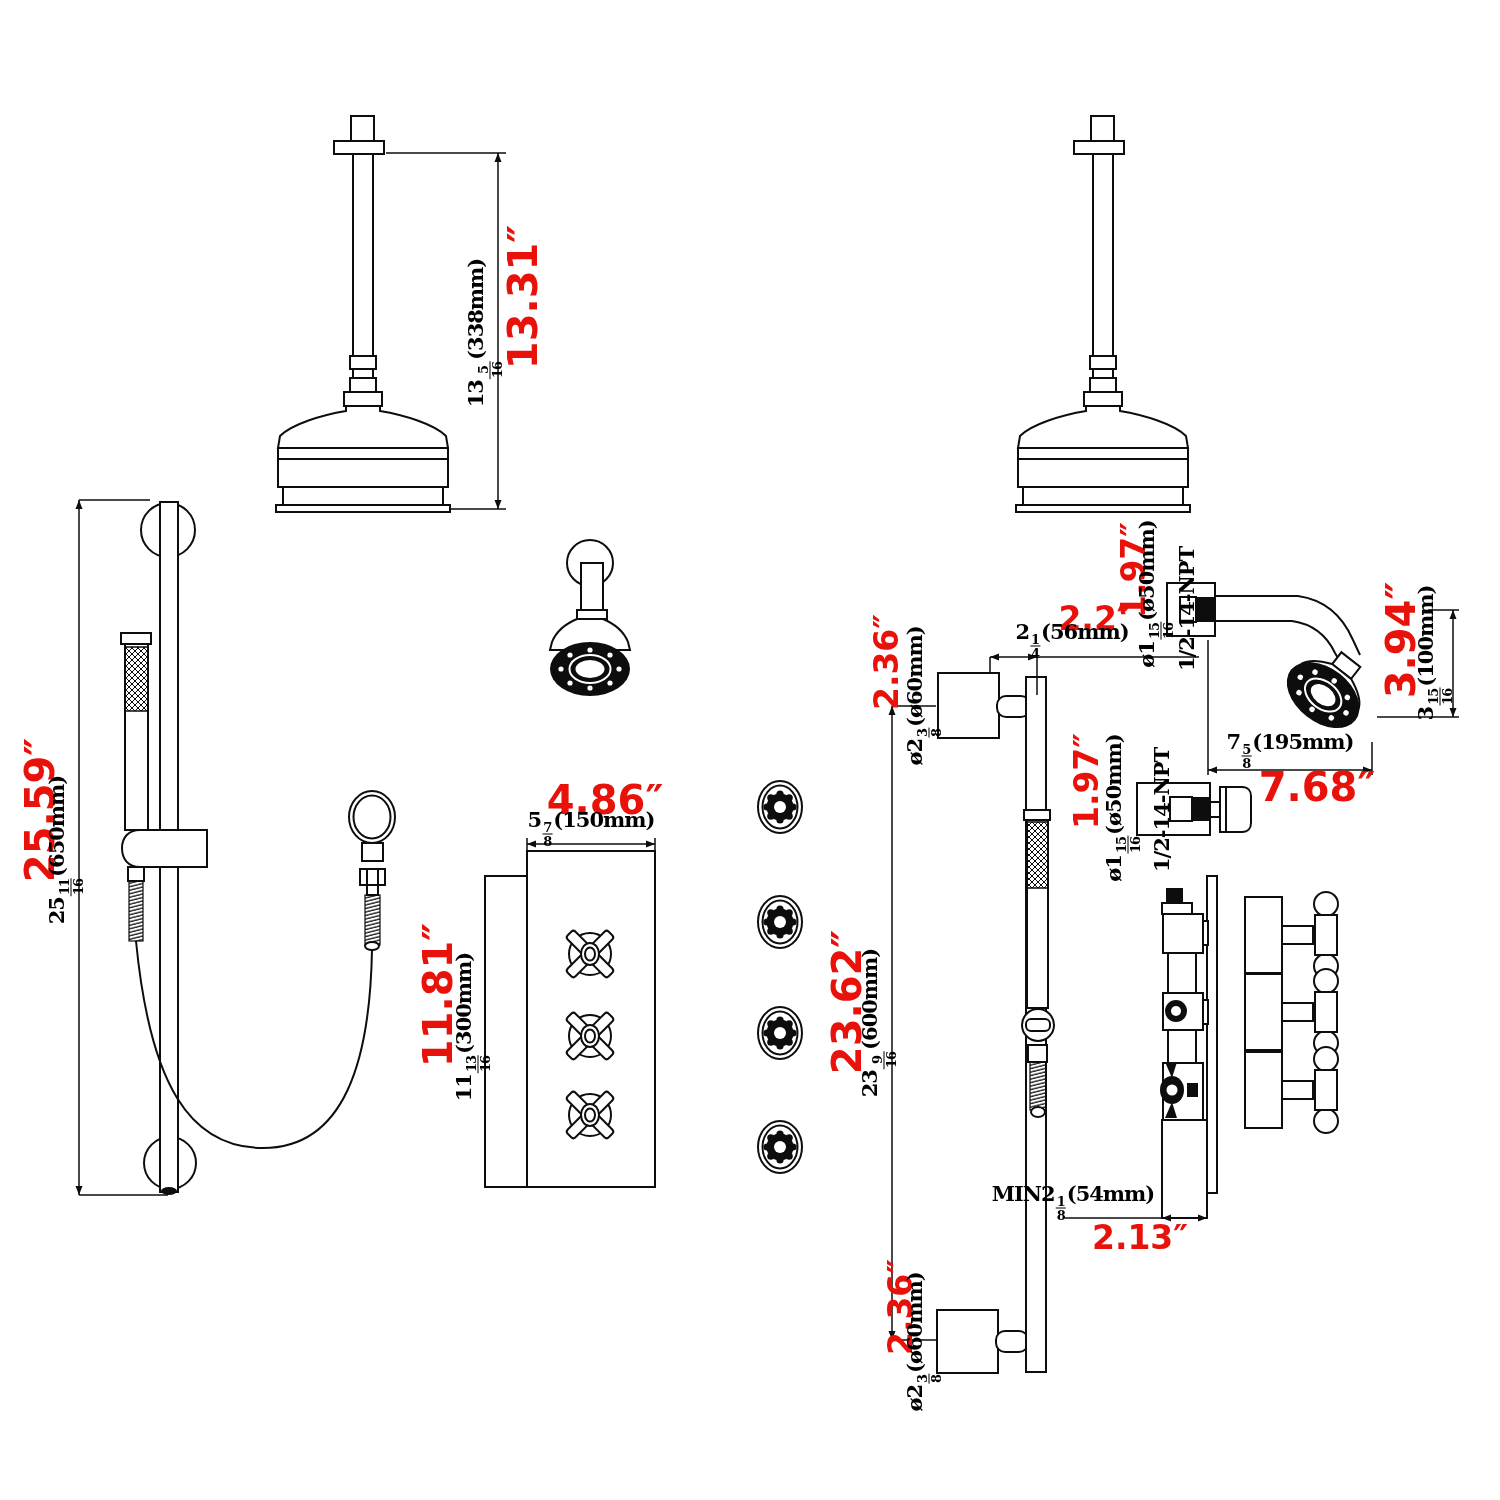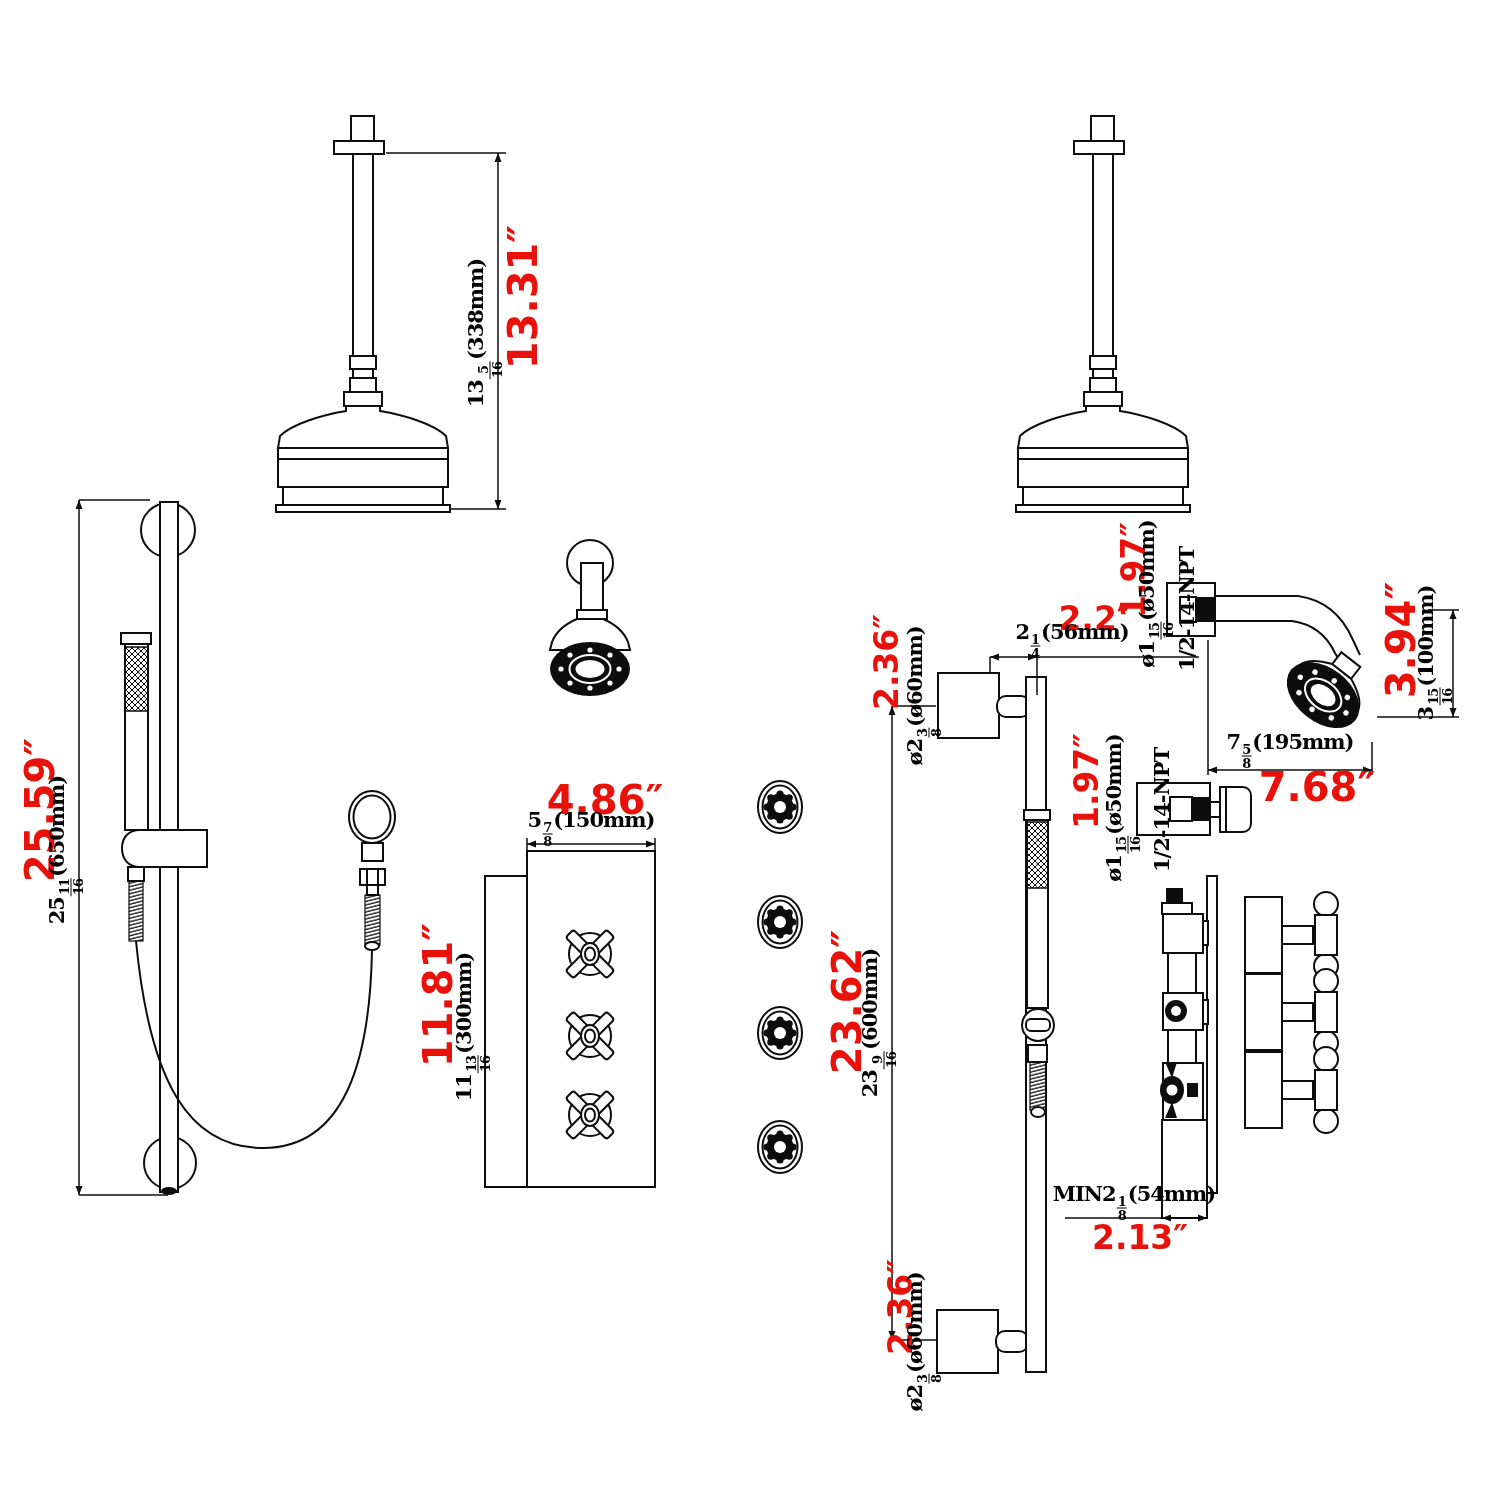--- a/index.html
+++ b/index.html
@@ -339,21 +339,21 @@
       </span><span>(ø50mm)</span></div>
 <div class="lbl blk rot" style="left:1161px;top:810px">1/2-14-NPT</div>
 
 <div class="lbl red big rot" style="left:847px;top:1002px">23.62″</div>
 <div class="lbl blk rot" style="left:877px;top:1023px"><span>23</span><span class="frac">
         <span class="fn">9</span>
         <span class="fd">16</span>
       </span><span>(600mm)</span></div>
 
 <div class="lbl red sm h" style="left:1140px;top:1237px">2.13″</div>
-<div class="lbl blk h" style="left:1134px;top:1201px"><span>MIN2</span><span class="frac">
+<div class="lbl blk h" style="left:1073px;top:1201px"><span>MIN2</span><span class="frac">
         <span class="fn">1</span>
         <span class="fd">8</span>
       </span><span>(54mm)</span></div>
 
 <div class="lbl red sm rot" style="left:900px;top:1307px">2.36″</div>
 <div class="lbl blk rot" style="left:922px;top:1342px"><span>ø2</span><span class="frac">
         <span class="fn">3</span>
         <span class="fd">8</span>
       </span><span>(ø60mm)</span></div>
 

